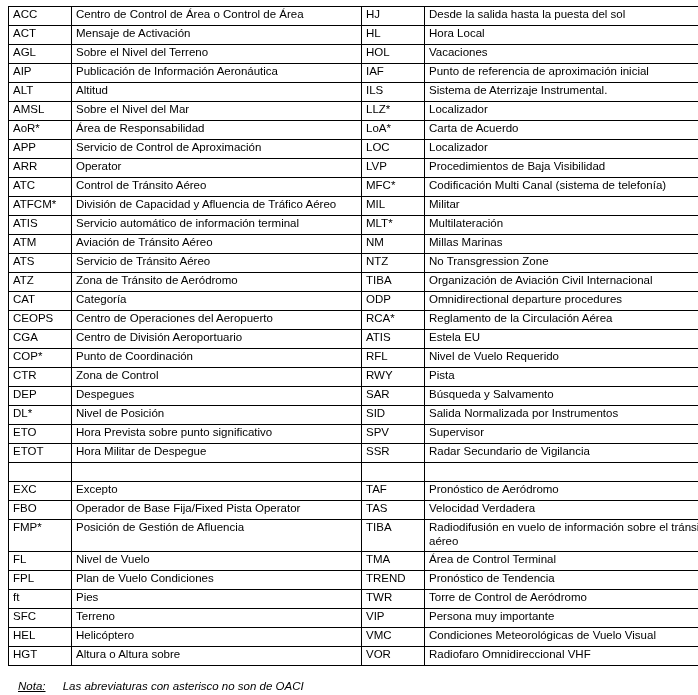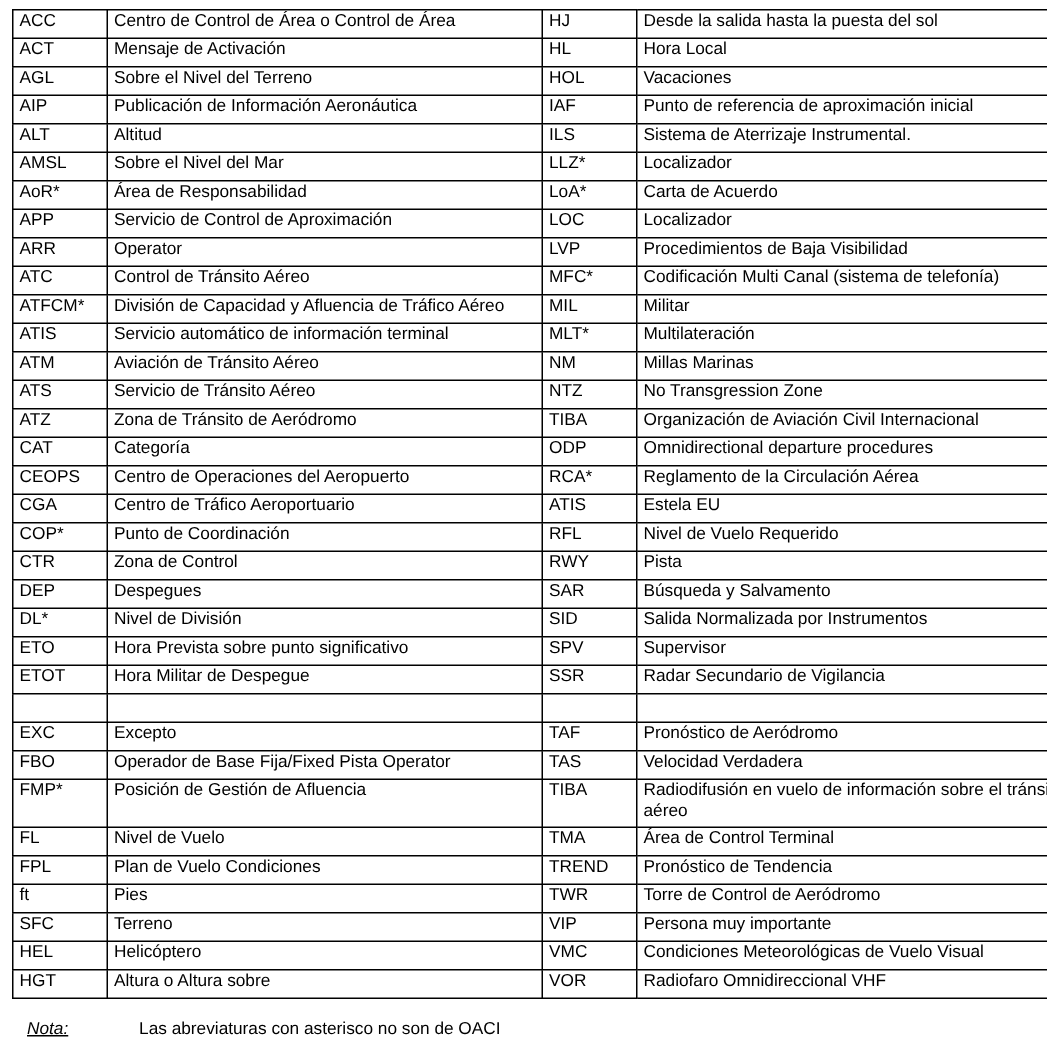--- a/index.html
+++ b/index.html
@@ -51,24 +51,24 @@
     width: 287px;
   }
   .note {
     margin-top: 14px;
     padding-left: 10px;
     font-size: 11.5px;
   }
   .note .lbl {
     font-style: italic;
     text-decoration: underline;
-    margin-right: 24px;
+    margin-right: 14px;
   }
   .note .txt {
-    margin-left: 20px;
+    font-style: italic;
   }
   .spacer-cell {
     height: 15px;
   }
 </style>
 </head>
 <body>
 
 <div class="page">
   <table class="abbrev">
@@ -170,21 +170,21 @@
         <td class="def-right"> Omnidirectional departure procedures</td>
       </tr>
       <tr>
         <td class="code">CEOPS</td>
         <td class="def-left">Centro de Operaciones del Aeropuerto</td>
         <td class="code2">RCA*</td>
         <td class="def-right">Reglamento de la Circulación Aérea</td>
       </tr>
       <tr>
         <td class="code">CGA</td>
-        <td class="def-left">Centro de Tráfico Aeroportuario</td>
+        <td class="def-left">Centro de División Aeroportuario</td>
         <td class="code2">ATIS</td>
         <td class="def-right">Estela EU</td>
       </tr>
       <tr>
         <td class="code">COP*</td>
         <td class="def-left">Punto de Coordinación</td>
         <td class="code2">RFL</td>
         <td class="def-right">Nivel de Vuelo Requerido</td>
       </tr>
       <tr>
@@ -194,21 +194,21 @@
         <td class="def-right">Pista</td>
       </tr>
       <tr>
         <td class="code">DEP</td>
         <td class="def-left">Despegues</td>
         <td class="code2">SAR</td>
         <td class="def-right">Búsqueda y Salvamento</td>
       </tr>
       <tr>
         <td class="code">DL*</td>
-        <td class="def-left">Nivel de División</td>
+        <td class="def-left">Nivel de Posición</td>
         <td class="code2">SID</td>
         <td class="def-right">Salida Normalizada por Instrumentos</td>
       </tr>
       <tr>
         <td class="code">ETO</td>
         <td class="def-left">Hora Prevista sobre punto significativo</td>
         <td class="code2">SPV</td>
         <td class="def-right">Supervisor</td>
       </tr>
       <tr>

